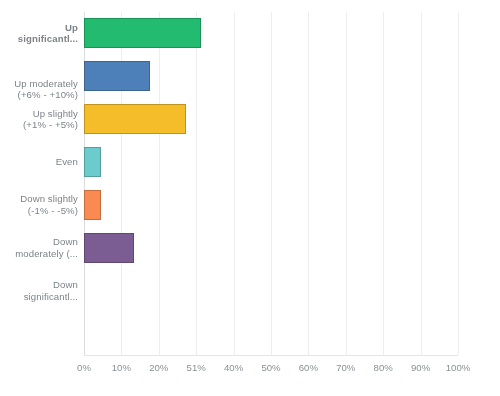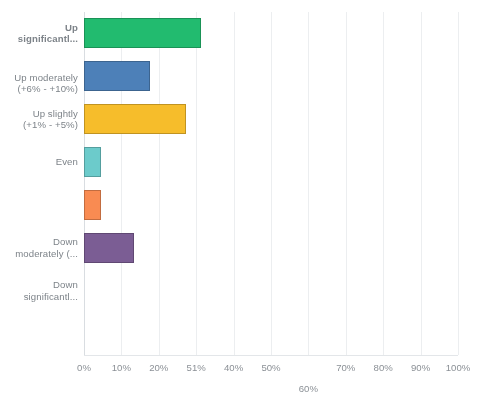--- a/index.html
+++ b/index.html
@@ -122,30 +122,34 @@
 </head>
 <body>
 
 <div id="chart-root">
 
   <div class="cat-labels">
       <div class="cat-label" style="top: 0px; height: 42.875px; font-weight: bold;">
         <span>Up</span>
         <span>significantl...</span>
       </div>
-      <div class="cat-label" style="top: 50px; height: 42.875px;">
+      <div class="cat-label" style="top: 56px; height: 42.875px;">
         <span>Up moderately</span>
         <span>(+6% - +10%)</span>
       </div>
       <div class="cat-label" style="top: 85.75px; height: 42.875px;">
         <span>Up slightly</span>
         <span>(+1% - +5%)</span>
       </div>
       <div class="cat-label" style="top: 128.625px; height: 42.875px;">
         <span>Even</span>
+      </div>
+      <div class="cat-label" style="top: 171.5px; height: 42.875px;">
+        <span>Down slightly</span>
+        <span>(-1% - -5%)</span>
       </div>
       <div class="cat-label" style="top: 214.375px; height: 42.875px;">
         <span>Down</span>
         <span>moderately (...</span>
       </div>
       <div class="cat-label" style="top: 257.25px; height: 42.875px;">
         <span>Down</span>
         <span>significantl...</span>
       </div>
     </div>
@@ -193,20 +197,20 @@
   </div>
 
   <div class="x-axis-line"></div>
   <div class="x-ticks">
       <div class="x-tick" style="left: 84px;">0%</div>
       <div class="x-tick" style="left: 121.4px;">10%</div>
       <div class="x-tick" style="left: 158.8px;">20%</div>
       <div class="x-tick" style="left: 196.2px;">51%</div>
       <div class="x-tick" style="left: 233.6px;">40%</div>
       <div class="x-tick" style="left: 271px;">50%</div>
-      <div class="x-tick" style="left: 308.4px; margin-top: 21px;">60%</div>
+      <div class="x-tick" style="left: 308.4px;">60%</div>
       <div class="x-tick" style="left: 345.8px;">70%</div>
       <div class="x-tick" style="left: 383.2px;">80%</div>
       <div class="x-tick" style="left: 420.6px;">90%</div>
       <div class="x-tick" style="left: 458px;">100%</div>
     </div>
 
 </div>
 
 </body></html>

